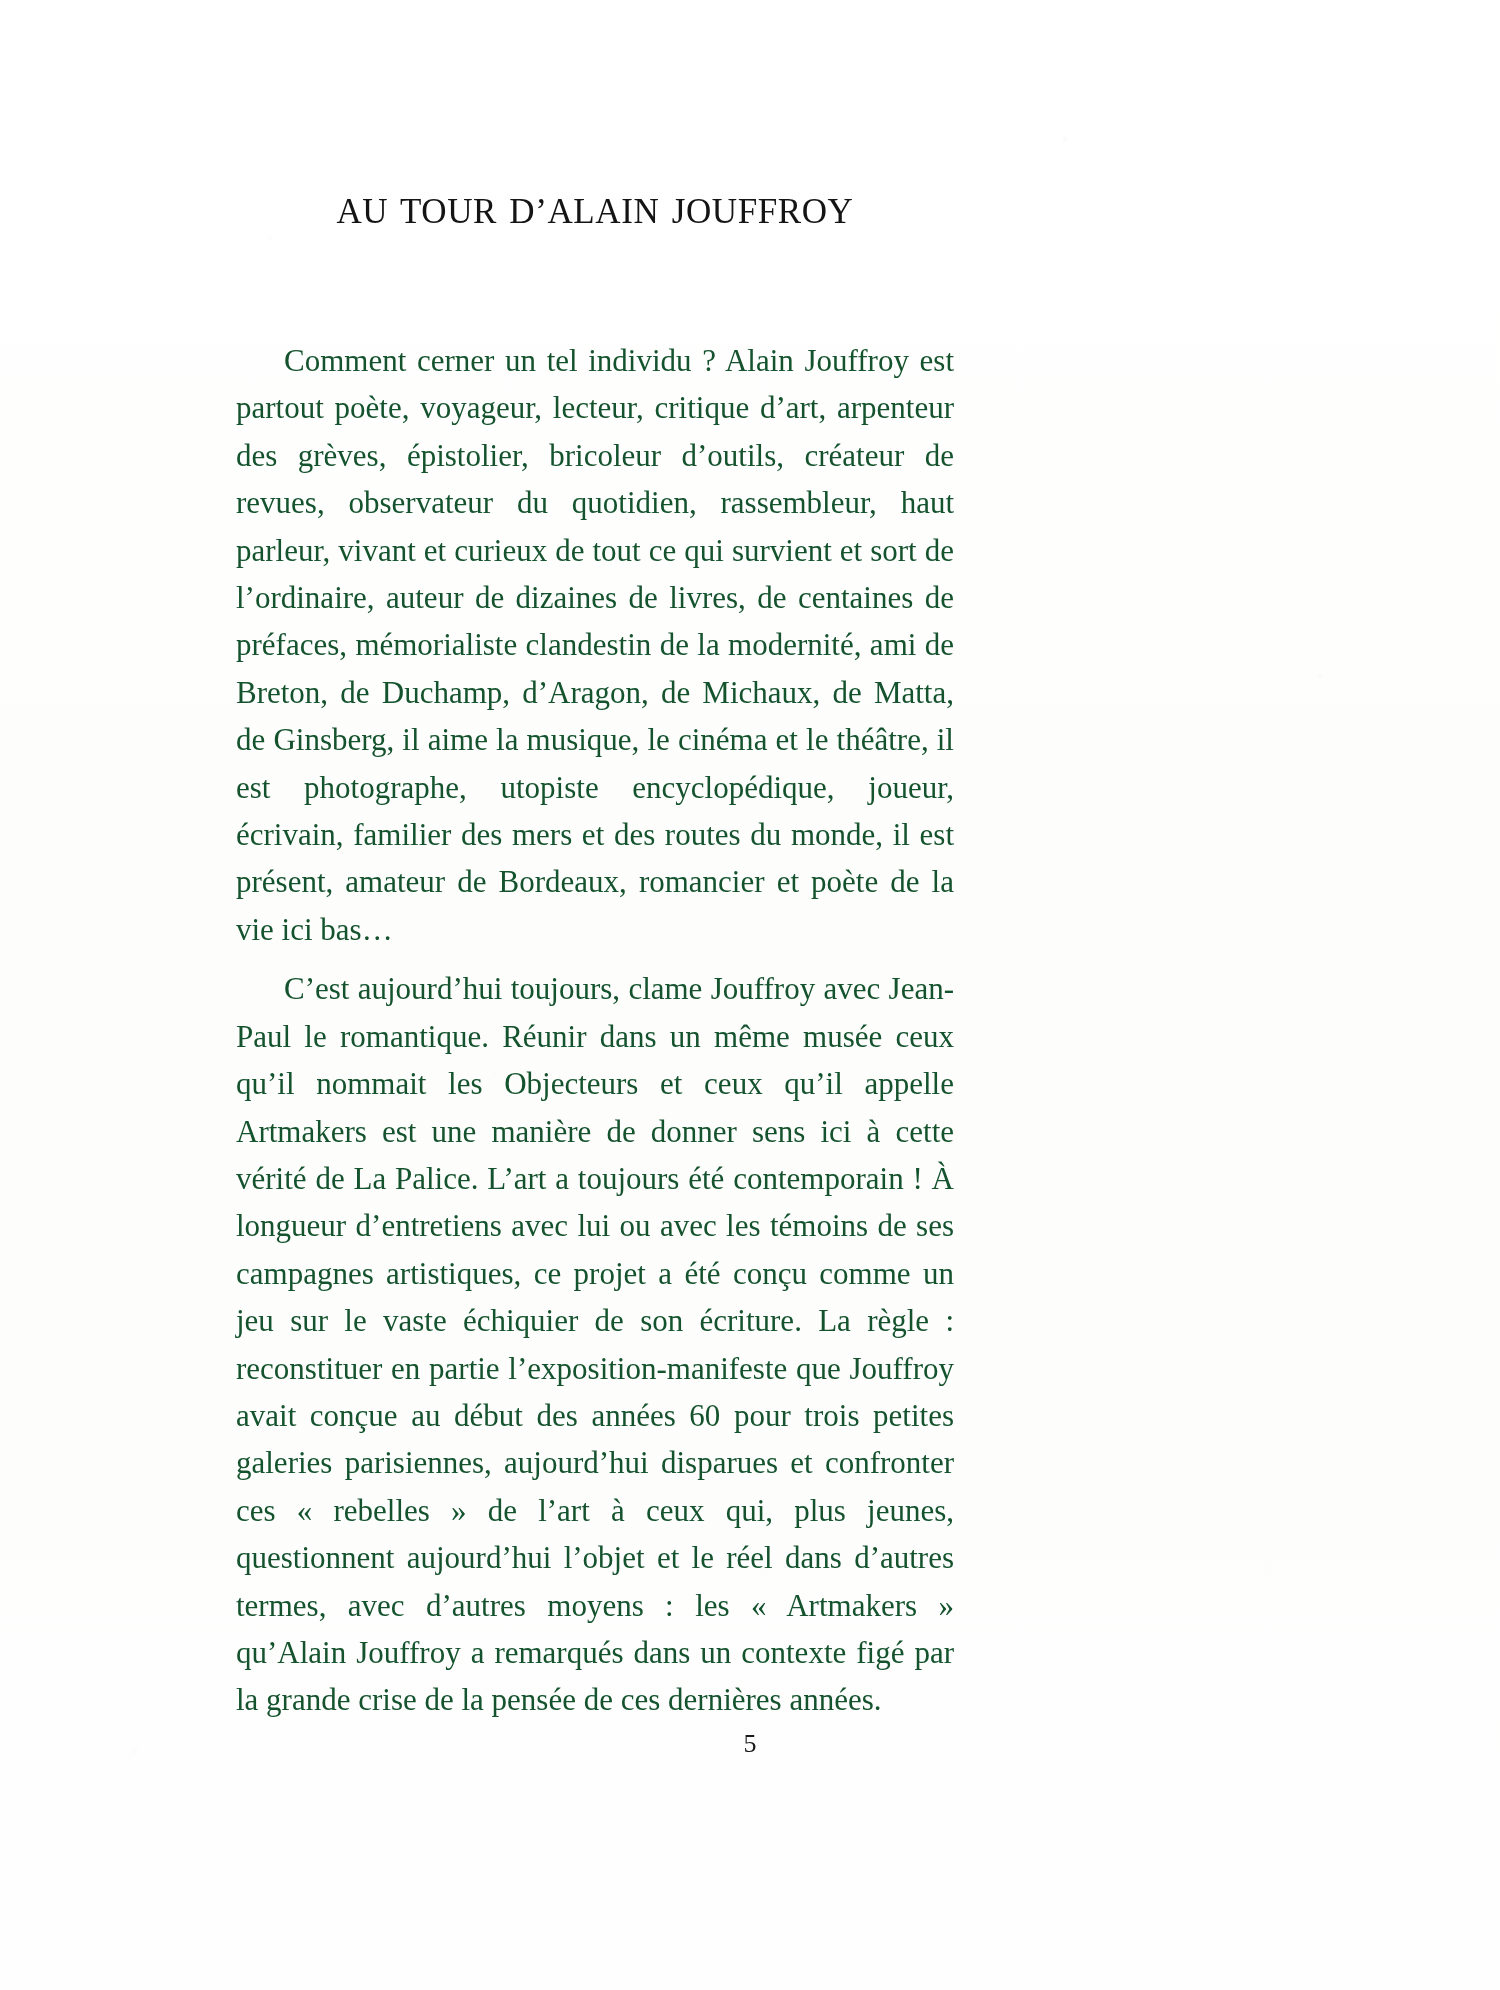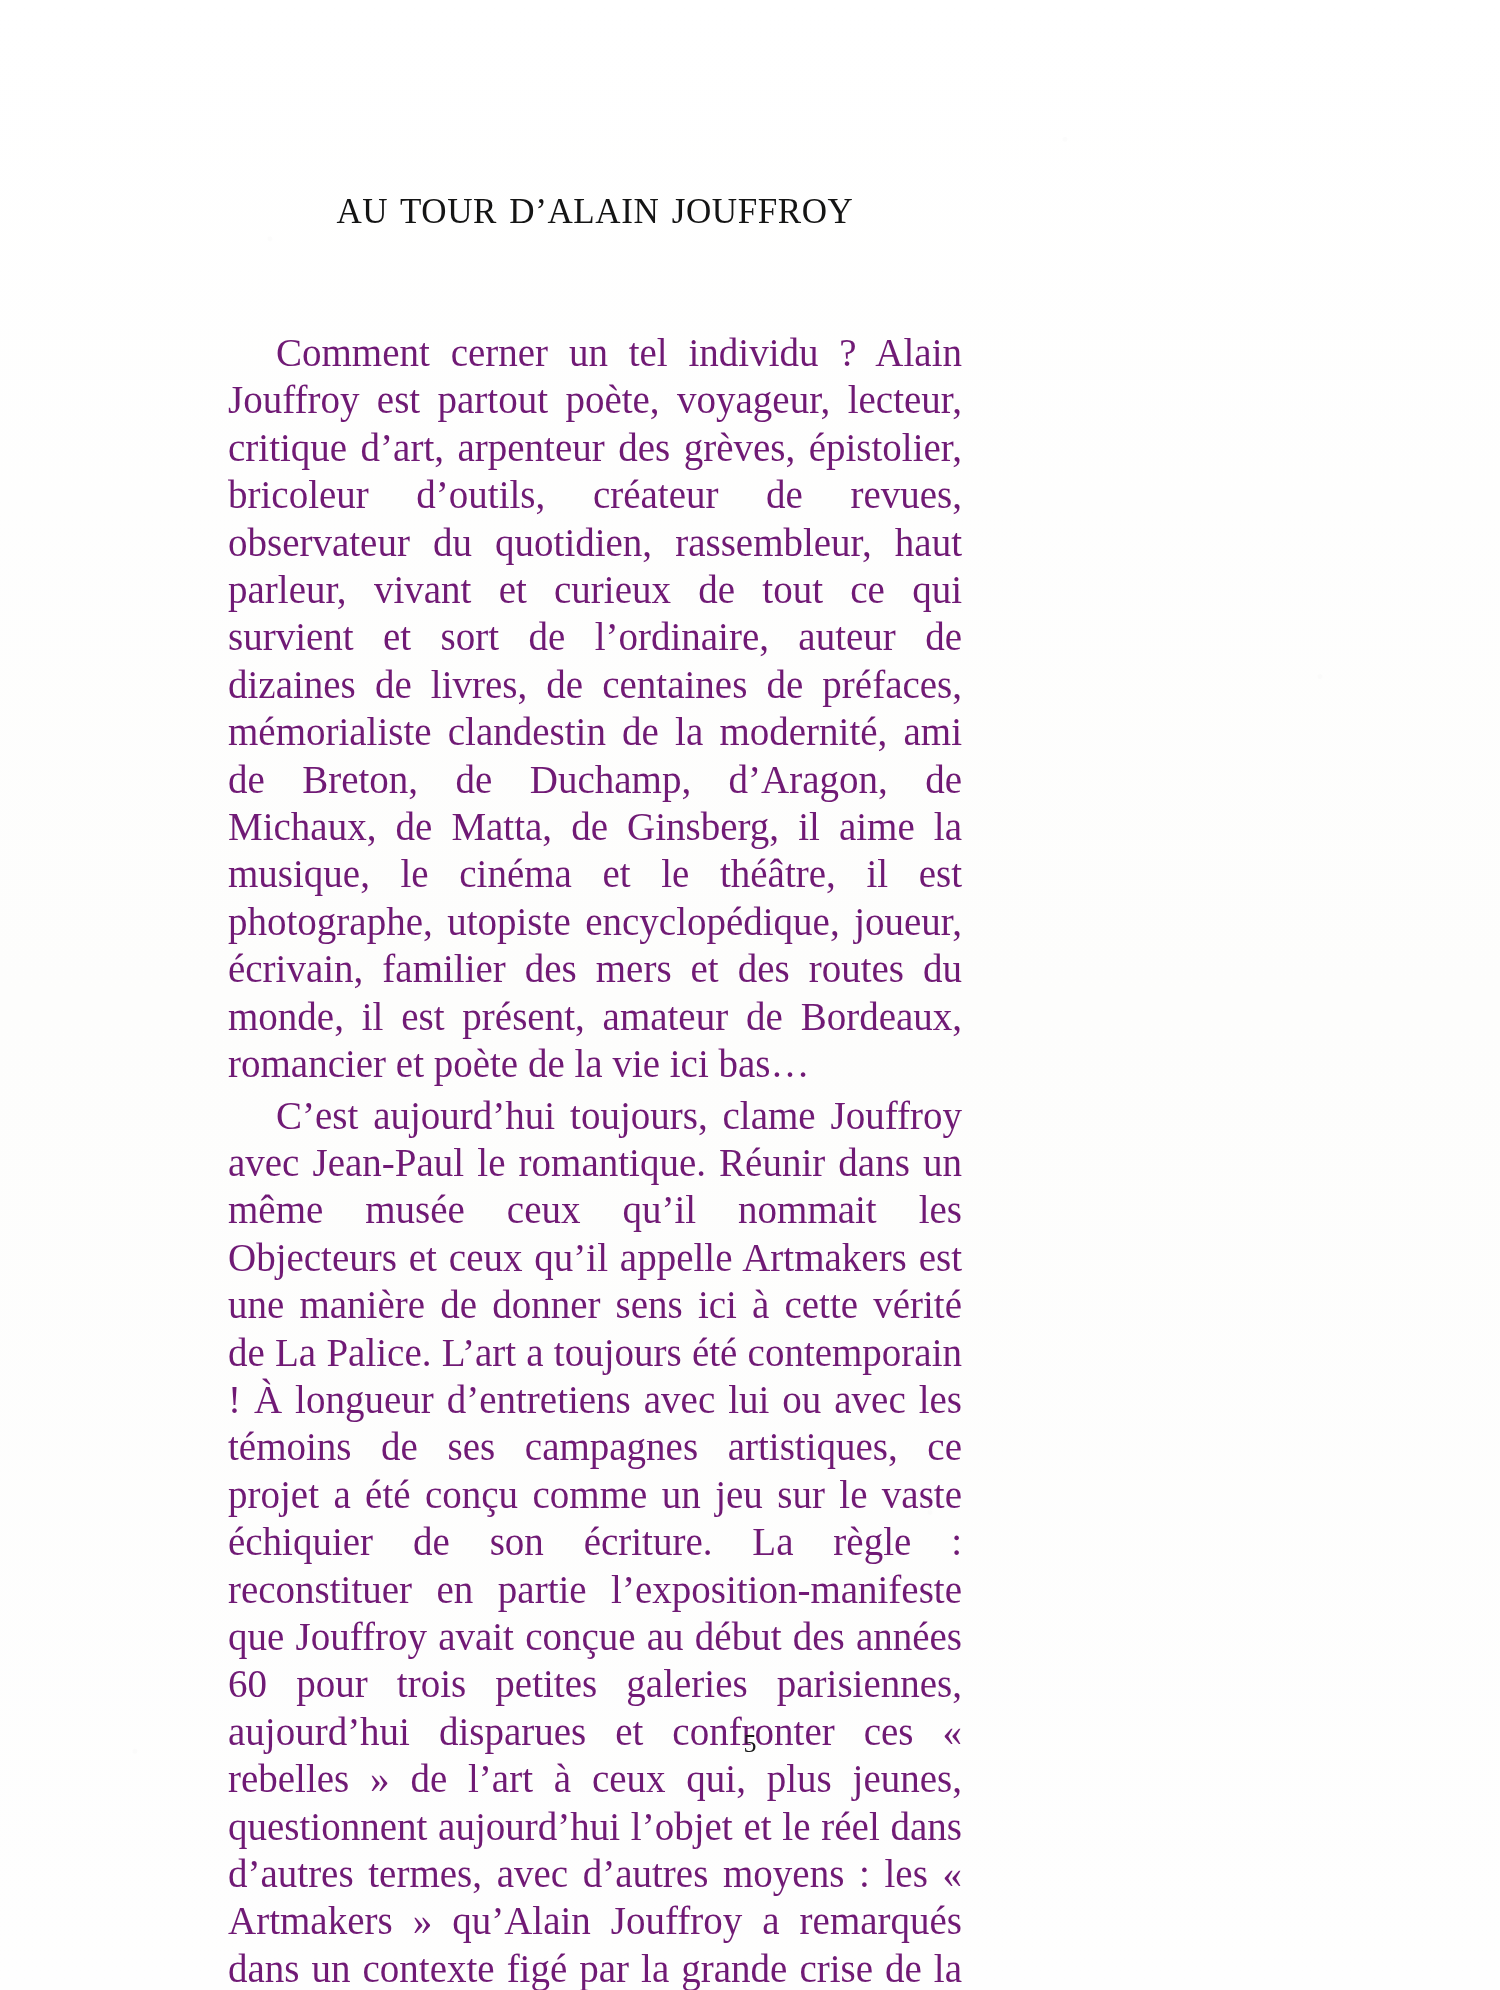--- a/index.html
+++ b/index.html
@@ -51,27 +51,27 @@
     word-spacing: 3px;
     color: #141414;
   }
 
   .body-text {
     margin: 0;
     padding-top: 93px;
   }
 
   p.para {
-    margin: 4px;
-    font-size: 39px;
+    margin: 12px;
+    font-size: 31px;
     line-height: 47.4px;
     text-align: justify;
     text-justify: inter-word;
     text-indent: 48px;
-    color: #701a75;
+    color: #14532d;
     hyphens: manual;
   }
 
   p.para + p.para {
     margin-top: 0;
   }
 
   .it {
   }
 

